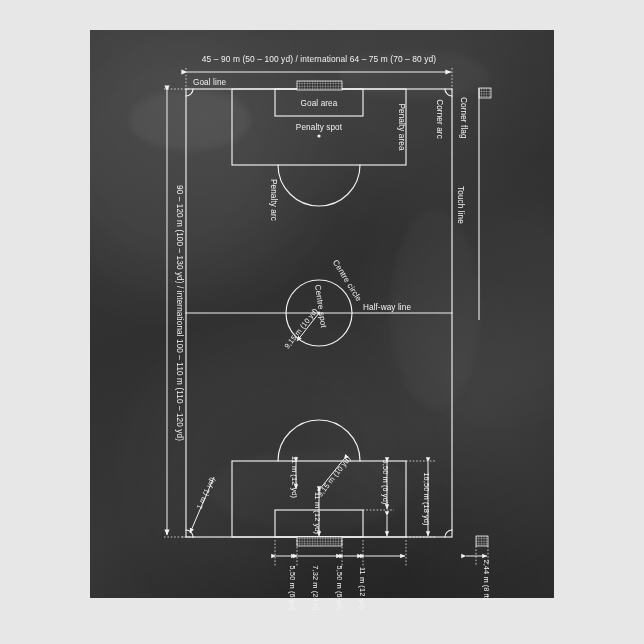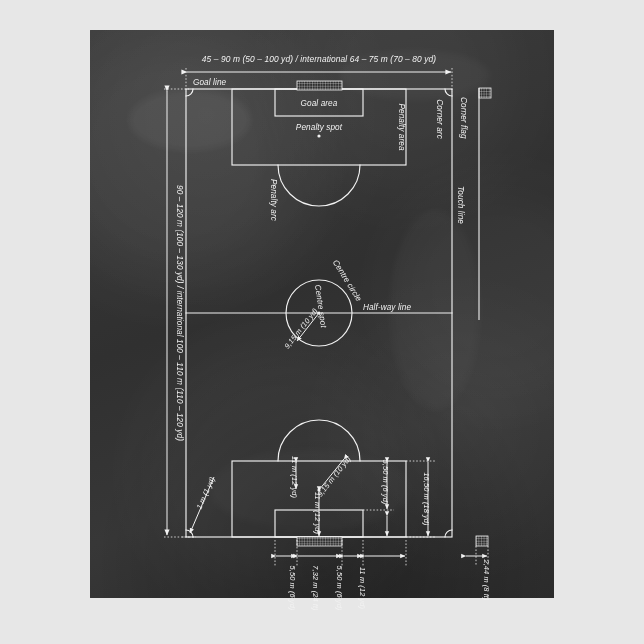--- a/index.html
+++ b/index.html
@@ -2,21 +2,20 @@
 <html><head>
 <meta charset="utf-8">
 <style>
   html,body{margin:0;padding:0;background:#fff;}
   body{width:644px;height:644px;font-family:"Liberation Sans",sans-serif;}
 
   
   #poster{
     position:relative;width:644px;height:644px;overflow:hidden;
     background:#e7e7e7;
-    font-style:italic;
   }
   #board{
     position:absolute;left:90px;top:30px;width:464px;height:568px;
     background:#343434;
     background-image:
       radial-gradient(ellipse 60% 50% at 25% 15%, rgba(255,255,255,.055), rgba(255,255,255,0) 70%),
       radial-gradient(ellipse 50% 40% at 80% 70%, rgba(255,255,255,.045), rgba(255,255,255,0) 70%),
       radial-gradient(ellipse 70% 60% at 50% 95%, rgba(0,0,0,.30), rgba(0,0,0,0) 70%),
       linear-gradient(118deg, rgba(255,255,255,.035) 0 1px, rgba(255,255,255,0) 1px 14px),
       linear-gradient(62deg, rgba(255,255,255,.025) 0 1px, rgba(255,255,255,0) 1px 23px),

